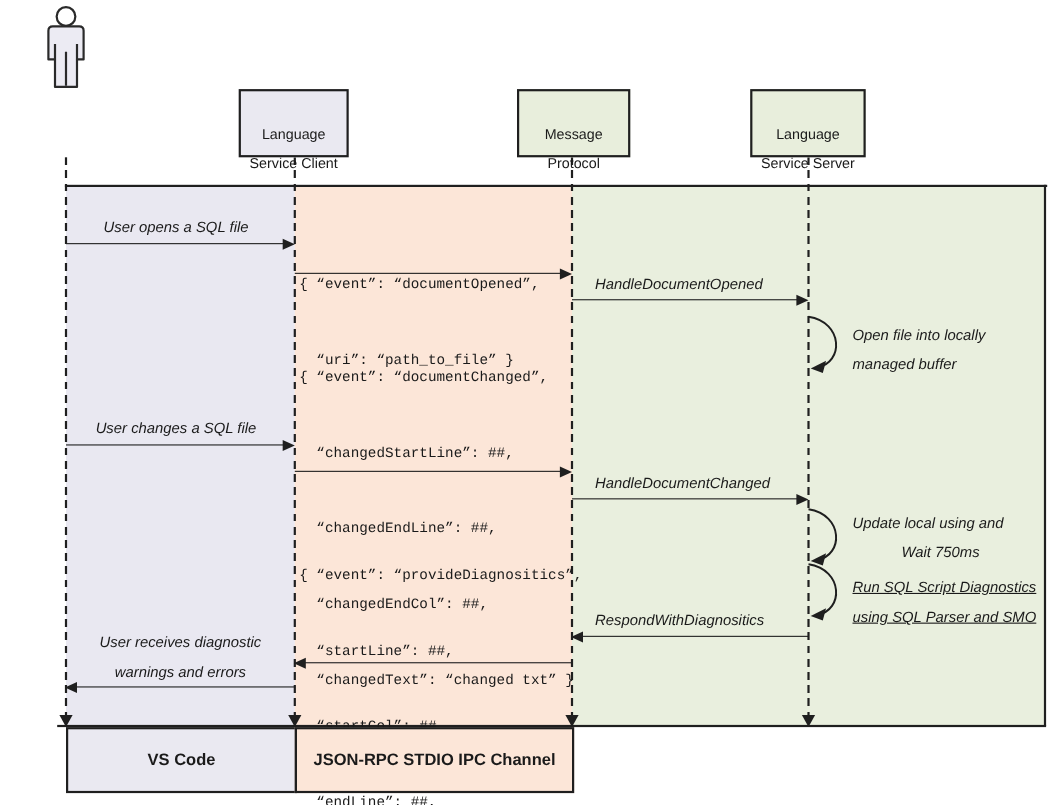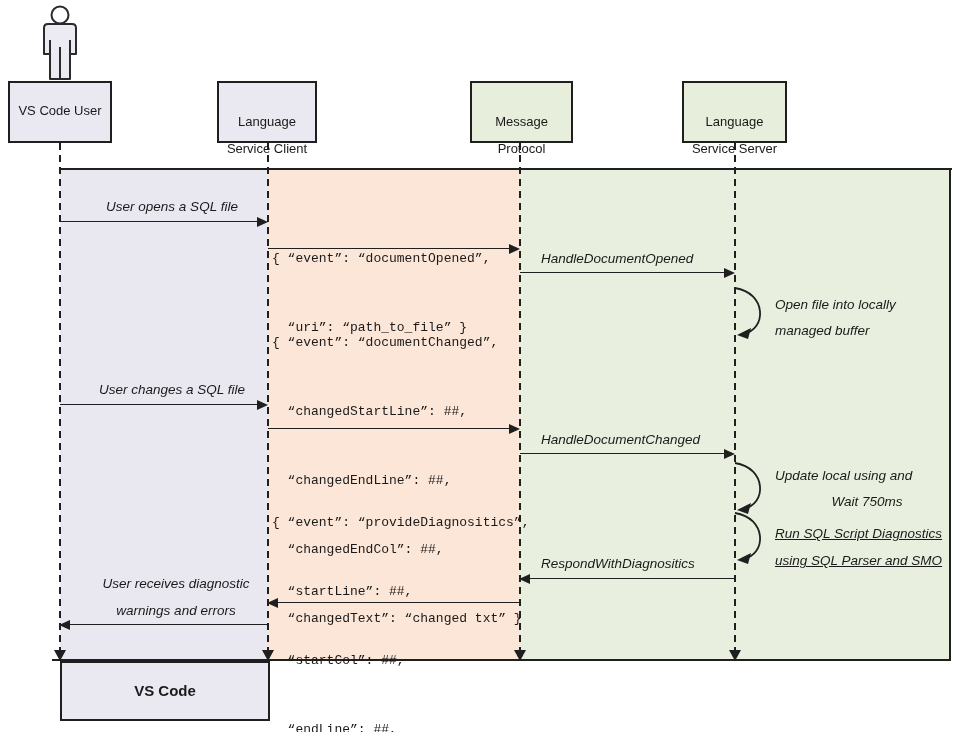--- a/index.html
+++ b/index.html
@@ -25,21 +25,21 @@
   .fill-user{background:#eae9f1;}
   .fill-host{background:#e8eedc;}
   
   .aline{position:absolute;height:0;border-top:1.6px solid #1f1f1f;}
   .ah{position:absolute;width:0;height:0;border-top:5px solid transparent;border-bottom:5px solid transparent;}
   .ah.r{border-left:11px solid #1f1f1f;}
   .ah.l{border-right:11px solid #1f1f1f;}
   .dh{position:absolute;width:0;height:0;border-left:6px solid transparent;border-right:6px solid transparent;border-top:11px solid #1f1f1f;}
   
   .lbl{position:absolute;font-style:italic;font-size:13.5px;white-space:nowrap;}
-  .ctr{text-align:center;padding-left:12px;}
+  .ctr{text-align:center;}
   .mono{position:absolute;font-family:"Liberation Mono","DejaVu Sans Mono",monospace;
         font-size:13px;line-height:23px;white-space:pre;}
   .loop-note{line-height:26px;}
   
   .fbox{position:absolute;top:661px;height:60px;border:2px solid #1f1f1f;box-sizing:border-box;
         text-align:center;font-weight:bold;font-size:15px;line-height:55px;z-index:3;}
   svg{display:block;}
 </style>
 </head>
 <body>
@@ -57,23 +57,20 @@
   <div class="lifeline" style="left:267px;"></div>
   <div class="lifeline" style="left:519px;"></div>
   <div class="lifeline" style="left:734px;"></div>
 
   <svg class="abs" style="left:30px;top:3px;z-index:3;" width="60" height="78" viewBox="0 0 60 78">
     <circle cx="30" cy="12" r="8.5" fill="#ffffff" stroke="#2a2a2a" stroke-width="2"></circle>
     <path d="M20,76 V51 H14 V25 Q14,21 18,21 H42 Q46,21 46,25 V51 H40 V76 Z" fill="#ecebf3" stroke="#2a2a2a" stroke-width="2" stroke-linejoin="round"></path>
     <path d="M20,37 V51 M40,37 V51 M30,44 V75" fill="none" stroke="#2a2a2a" stroke-width="2"></path>
   </svg>
 
-  <div class="abox fill-user" style="left:8px;width:104px;">
-    <div class="one">VS Code User</div>
-  </div>
   <div class="abox fill-user" style="left:217px;width:100px;">
     <div class="two">
       <div>Language</div>
       <div>Service Client</div>
     </div>
   </div>
   <div class="abox fill-host" style="left:470px;width:103px;">
     <div class="two">
       <div>Message</div>
       <div>Protocol</div>
@@ -167,14 +164,15 @@
   </div>
   <div class="aline" style="left:68px;top:624px;width:200px;"></div>
   <div class="ah l" style="left:59px;top:620px;"></div>
 
   <div class="dh" style="left:54px;top:650px;"></div>
   <div class="dh" style="left:262px;top:650px;"></div>
   <div class="dh" style="left:514px;top:650px;"></div>
   <div class="dh" style="left:729px;top:650px;"></div>
 
   <div class="fbox fill-user" style="left:60px;width:210px;">VS Code</div>
+  <div class="fbox" style="left:268px;width:254px;background:#fce6d8;">JSON-RPC STDIO IPC Channel</div>
 
 </div>
 
 </body></html>

